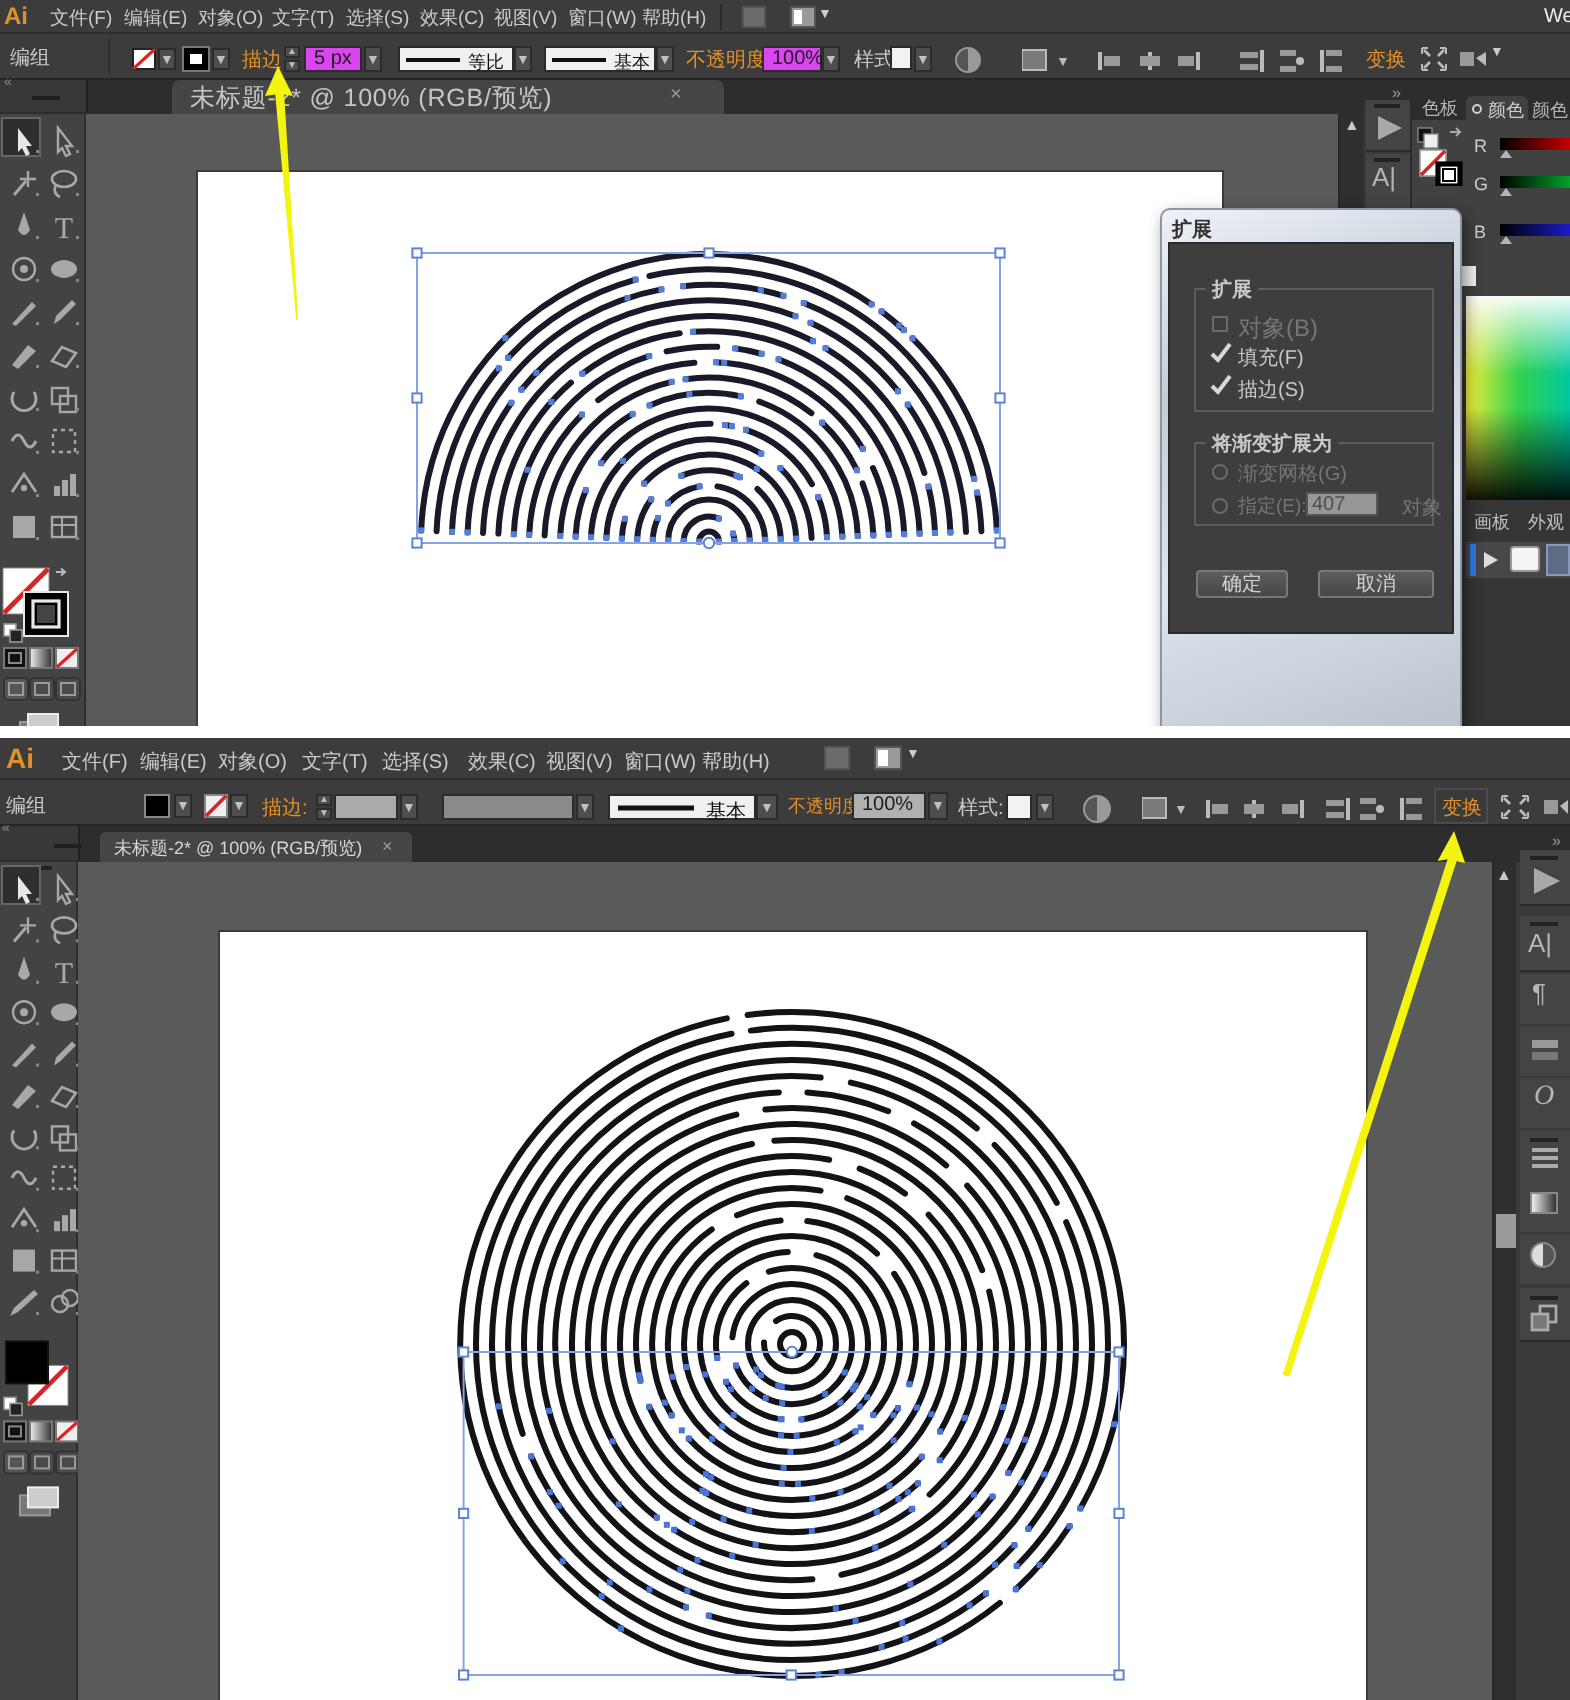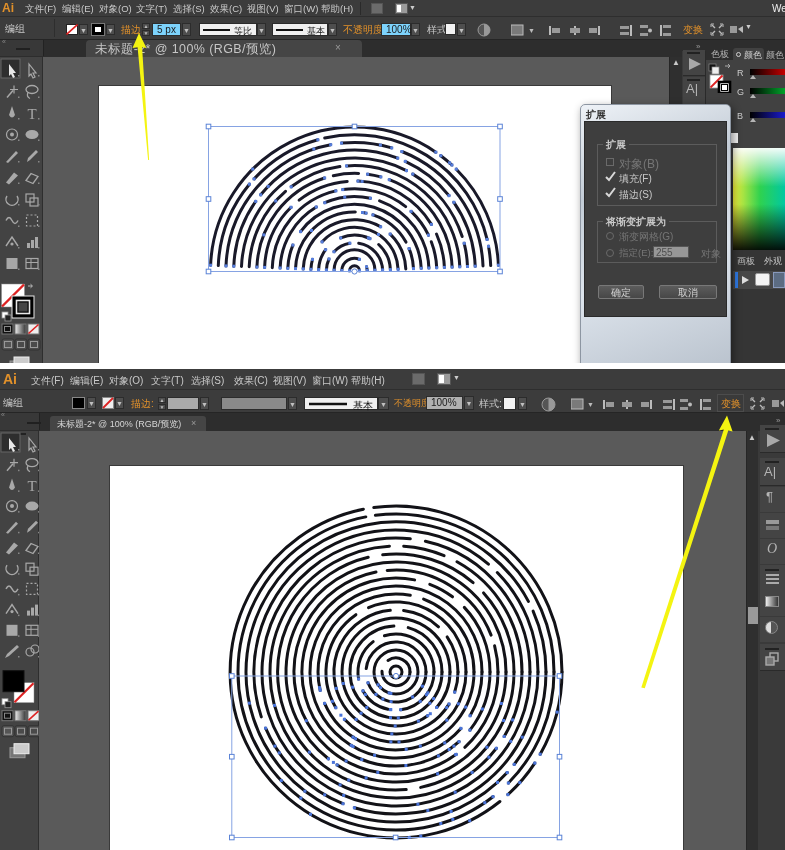--- a/index.html
+++ b/index.html
@@ -1,20 +1,20 @@
 <!DOCTYPE html>
 <html><head><meta charset="utf-8">
 <style>
 * { margin:0; padding:0; box-sizing:border-box; }
 body { font-family:"Liberation Sans",sans-serif; width:785px; height:850px; overflow:hidden; background:#fff; }
 #app { position:relative; width:785px; height:850px; }
 .abs { position:absolute; }
 .orange { color:#e2912a; }
 .menu { color:#cacaca; font-size:11px; white-space:nowrap; }
-.cbox { background:#7dd3fc; border:1px solid #2c2c2c; color:#1c1c1c; font-size:10px; line-height:12px; padding-left:4px; }
+.cbox { background:#d946ef; border:1px solid #2c2c2c; color:#1c1c1c; font-size:10px; line-height:12px; padding-left:4px; }
 .drop { background:#4e4e4e; border:1px solid #2c2c2c; color:#c0c0c0; font-size:7px; text-align:center; }
 .wbox { background:#f0f0f0; border:1px solid #2a2a2a; color:#111; font-size:10px; }
 .icon { color:#b9b9b9; }
 </style></head>
 <body>
 <div id="app">
 
 <div class="abs" style="left:0;top:0;width:785px;height:17px;background:#3c3c3c;border-bottom:1px solid #2e2e2e">
   <span class="abs orange" style="left:2px;top:1px;font-size:12px;font-weight:bold;">Ai</span>
   <span class="abs menu" style="left:25px;top:3px;font-size:9.5px">文件(F)</span>
@@ -477,21 +477,21 @@
           <path d="M2 7 L5 10 L11 2" stroke="#d8d8d8" stroke-width="2" fill="none"></path>
         </svg>
     <span style="position:absolute;left:34px;top:66px;color:#c9c9c9;font-size:10px">描边(S)</span>
 
     <div style="position:absolute;left:12px;top:99px;width:120px;height:42px;border:1px solid #5c5c5c"></div>
     <span style="position:absolute;left:18px;top:93px;background:#3e3e3e;padding:0 3px;color:#c9c9c9;font-size:10px;font-weight:bold">将渐变扩展为</span>
     <div style="position:absolute;left:21px;top:110px;width:8px;height:8px;border:1px solid #6a6a6a;border-radius:50%;background:#3e3e3e"></div>
     <span style="position:absolute;left:34px;top:108px;color:#757575;font-size:10px">渐变网格(G)</span>
     <div style="position:absolute;left:21px;top:127px;width:8px;height:8px;border:1px solid #6a6a6a;border-radius:50%;background:#3e3e3e"></div>
     <span style="position:absolute;left:34px;top:125px;color:#757575;font-size:9.5px">指定(E):</span>
-    <div style="position:absolute;left:68px;top:124px;width:36px;height:12px;background:#979797;border:1px solid #555;color:#4f4f4f;font-size:10px;padding-left:2px">255</div>
+    <div style="position:absolute;left:68px;top:124px;width:36px;height:12px;background:#979797;border:1px solid #555;color:#4f4f4f;font-size:10px;padding-left:2px">407</div>
     <span style="position:absolute;left:116px;top:125px;color:#757575;font-size:10px">对象</span>
 
     <div style="position:absolute;left:13px;top:163px;width:46px;height:14px;background:linear-gradient(#5c5c5c,#474747);border:1px solid #787878;border-radius:2px;color:#d2d2d2;font-size:10px;text-align:center;line-height:13px">确定</div>
     <div style="position:absolute;left:74px;top:163px;width:58px;height:14px;background:linear-gradient(#5c5c5c,#474747);border:1px solid #787878;border-radius:2px;color:#d2d2d2;font-size:10px;text-align:center;line-height:13px">取消</div>
   </div>
 </div>
 
 <div class="abs" style="left:0;top:363px;width:785px;height:6px;background:#fff"></div>
 
 <div class="abs" style="left:0;top:369px;width:785px;height:21px;background:#3c3c3c;border-bottom:1px solid #2e2e2e">

